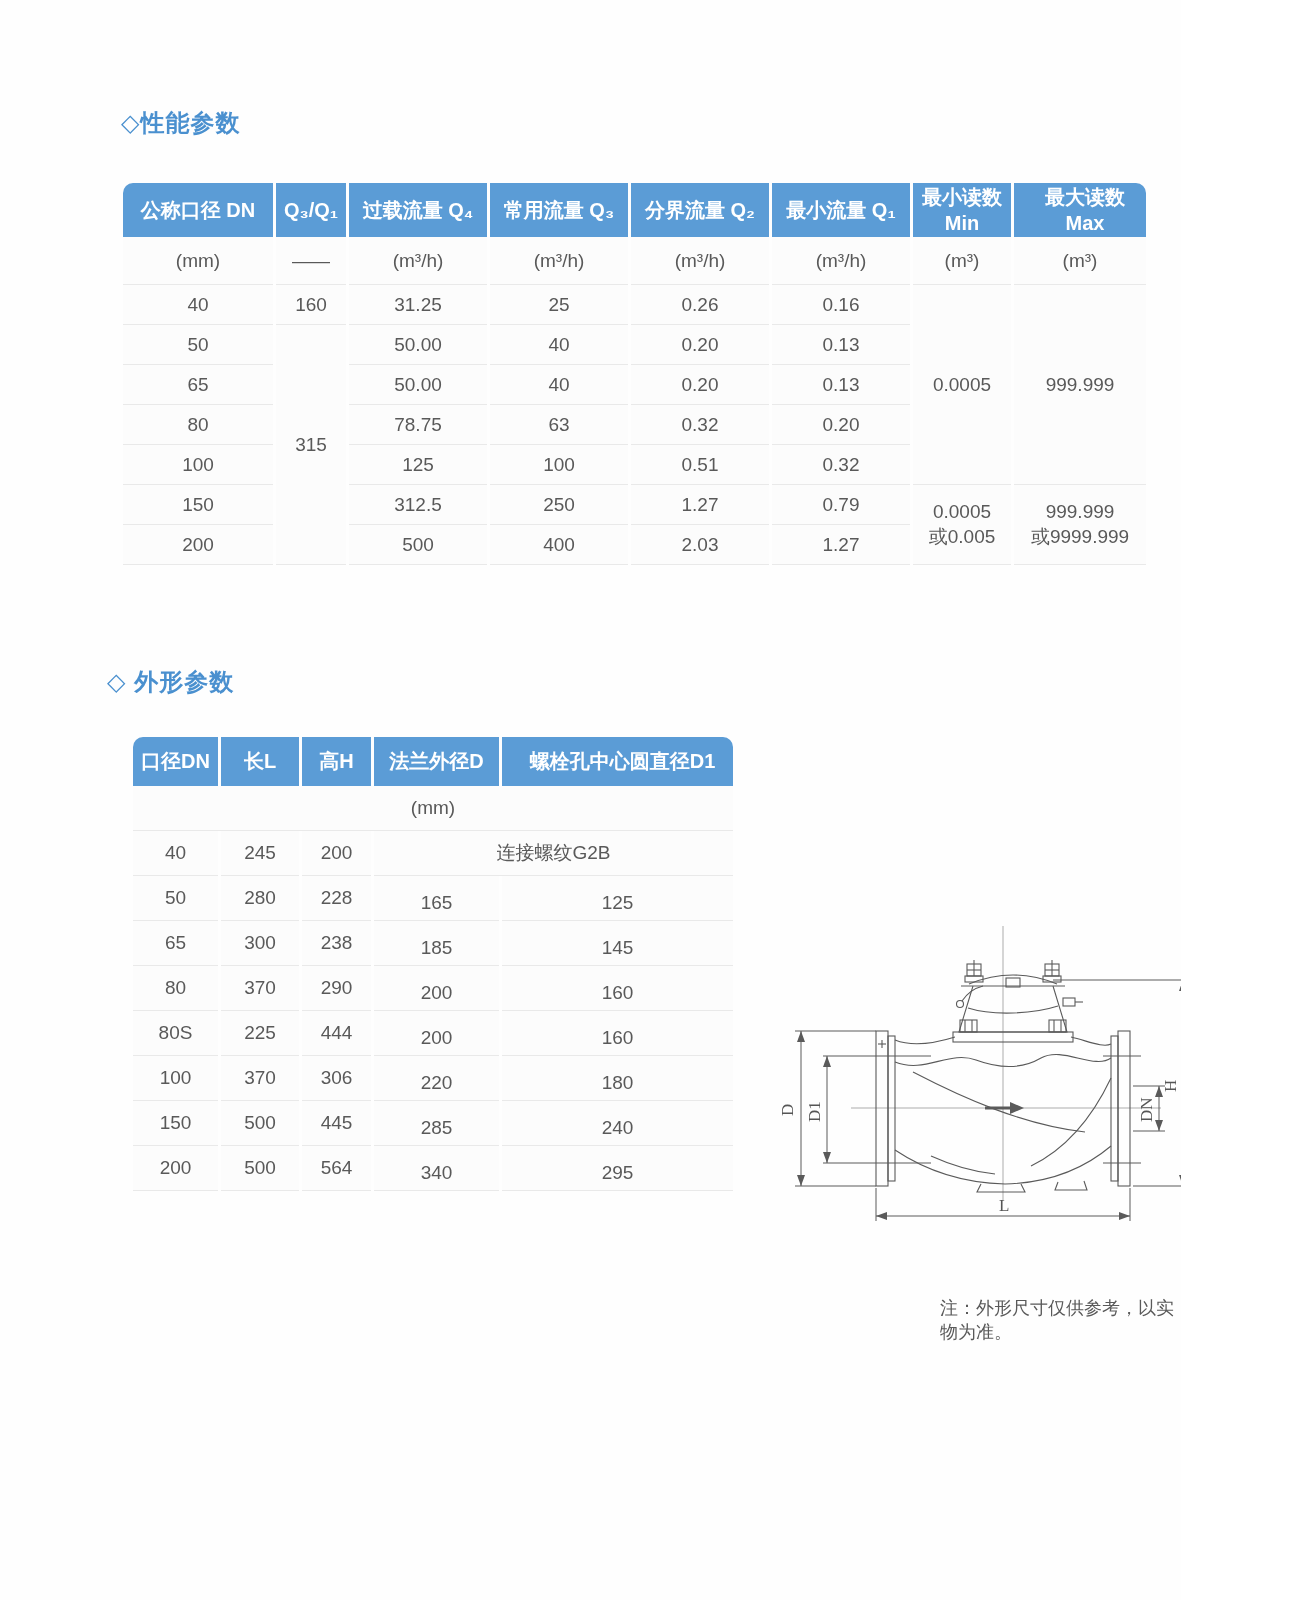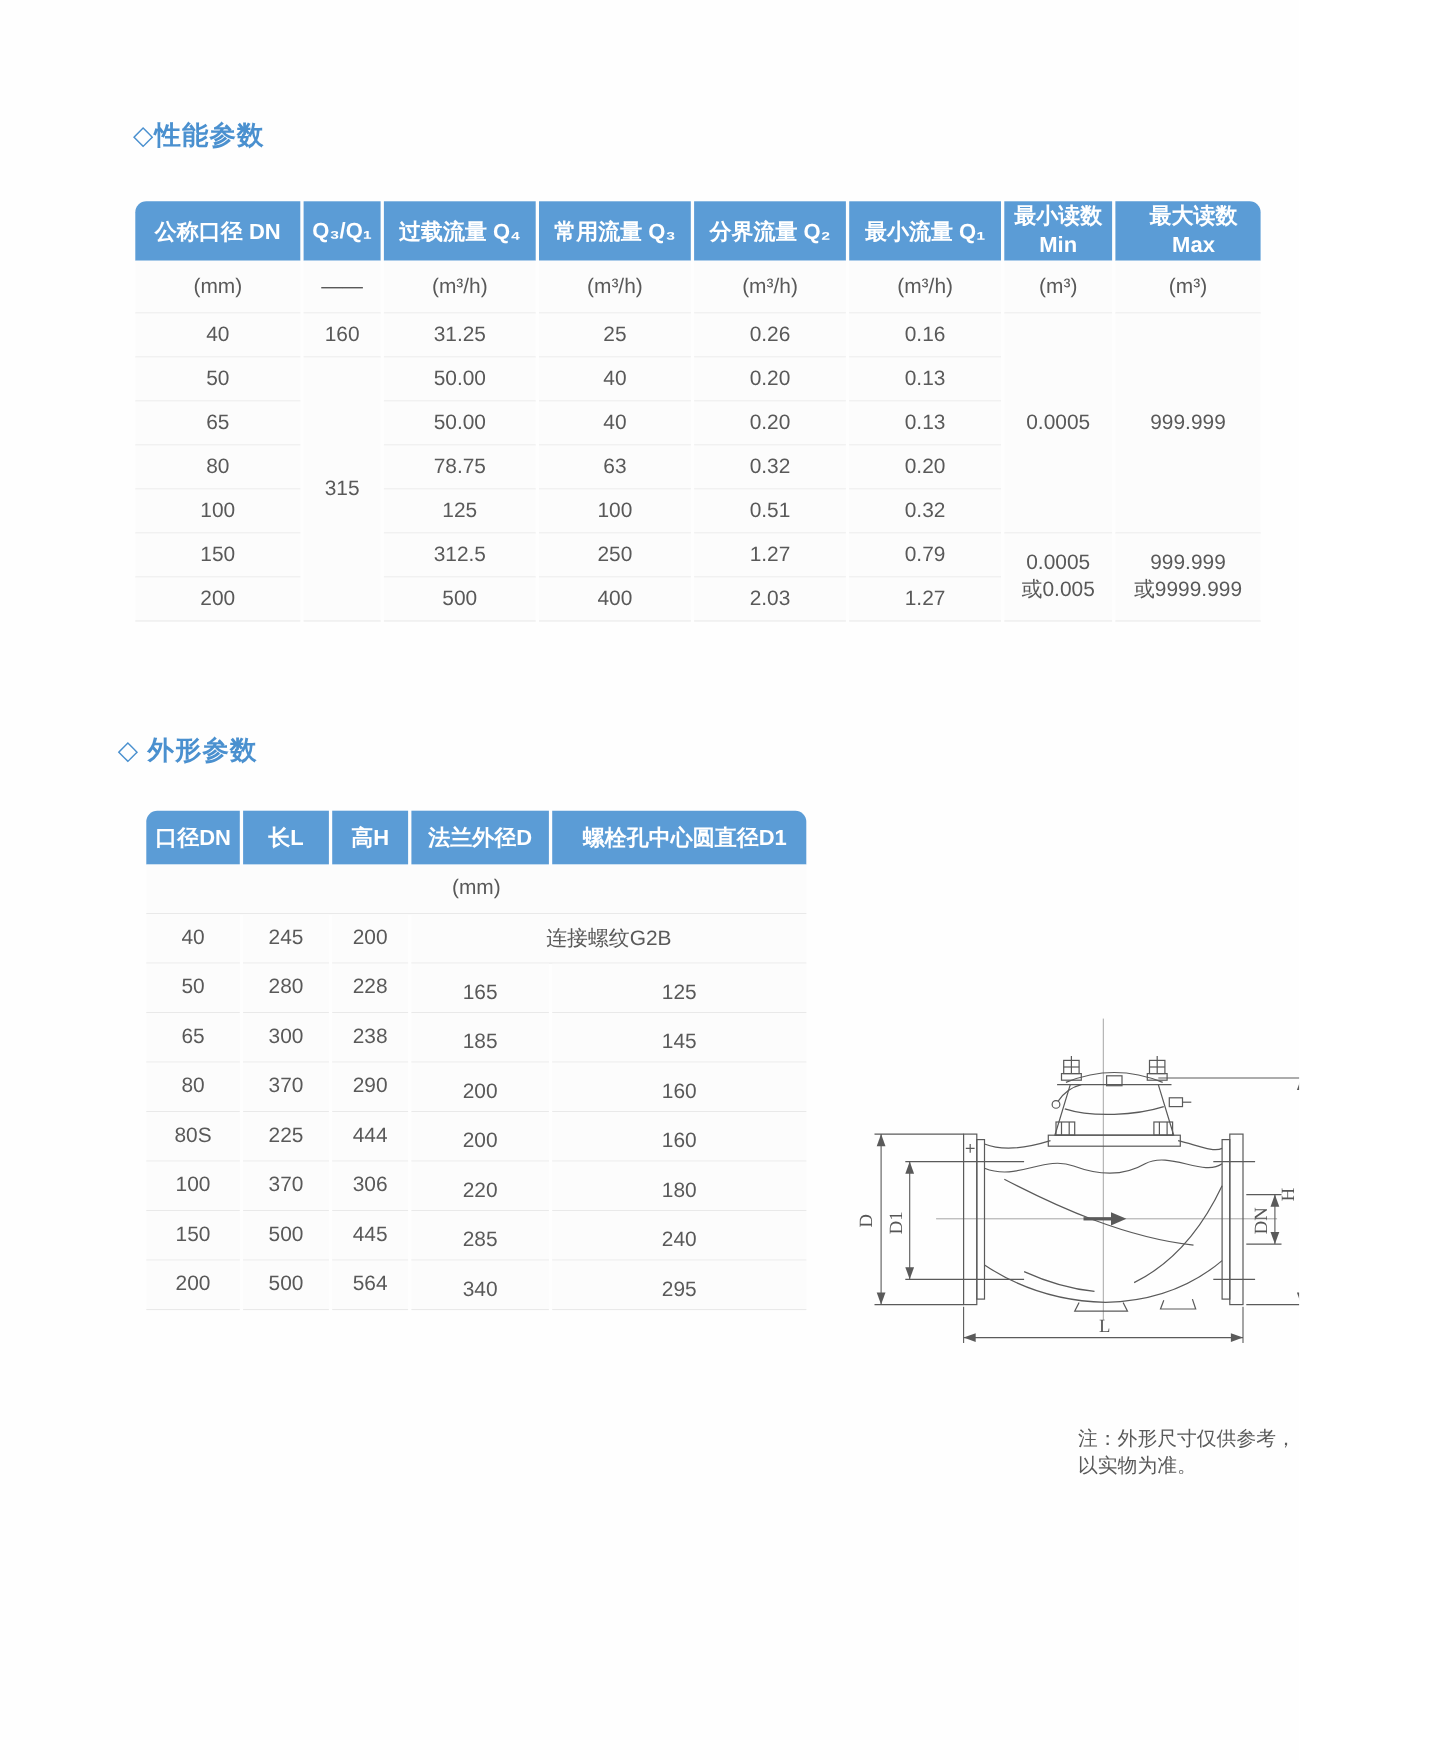--- a/index.html
+++ b/index.html
@@ -23,21 +23,21 @@
   .tbl td{background:#fcfcfc;color:#595959;font-size:19px;text-align:center;vertical-align:middle;
           border-bottom:1px solid #e9e9e9;box-sizing:border-box;padding:0 2px;}
   .perf td{height:40px;}
   .perf tr.units td{height:48px;}
   .dim td{height:45px;}
   .dim tr.units td{height:45px;}
   td.low{padding-top:10px;}
   .preline{white-space:pre-line;line-height:1.3;}
 
   .drawing{position:absolute;left:763px;top:920px;width:432px;height:307px;}
-  .note{position:absolute;left:940px;top:1296px;font-size:18px;color:#595959;margin-left:40px;}
+  .note{position:absolute;left:940px;top:1296px;font-size:18px;color:#595959;}
 
   .dimtext{font-family:"Liberation Serif","DejaVu Serif",serif;font-size:17px;fill:#555555;}
 </style>
 </head>
 <body>
 
 <div class="page">
 
   <div class="section-title t1">◇性能参数</div>
 

